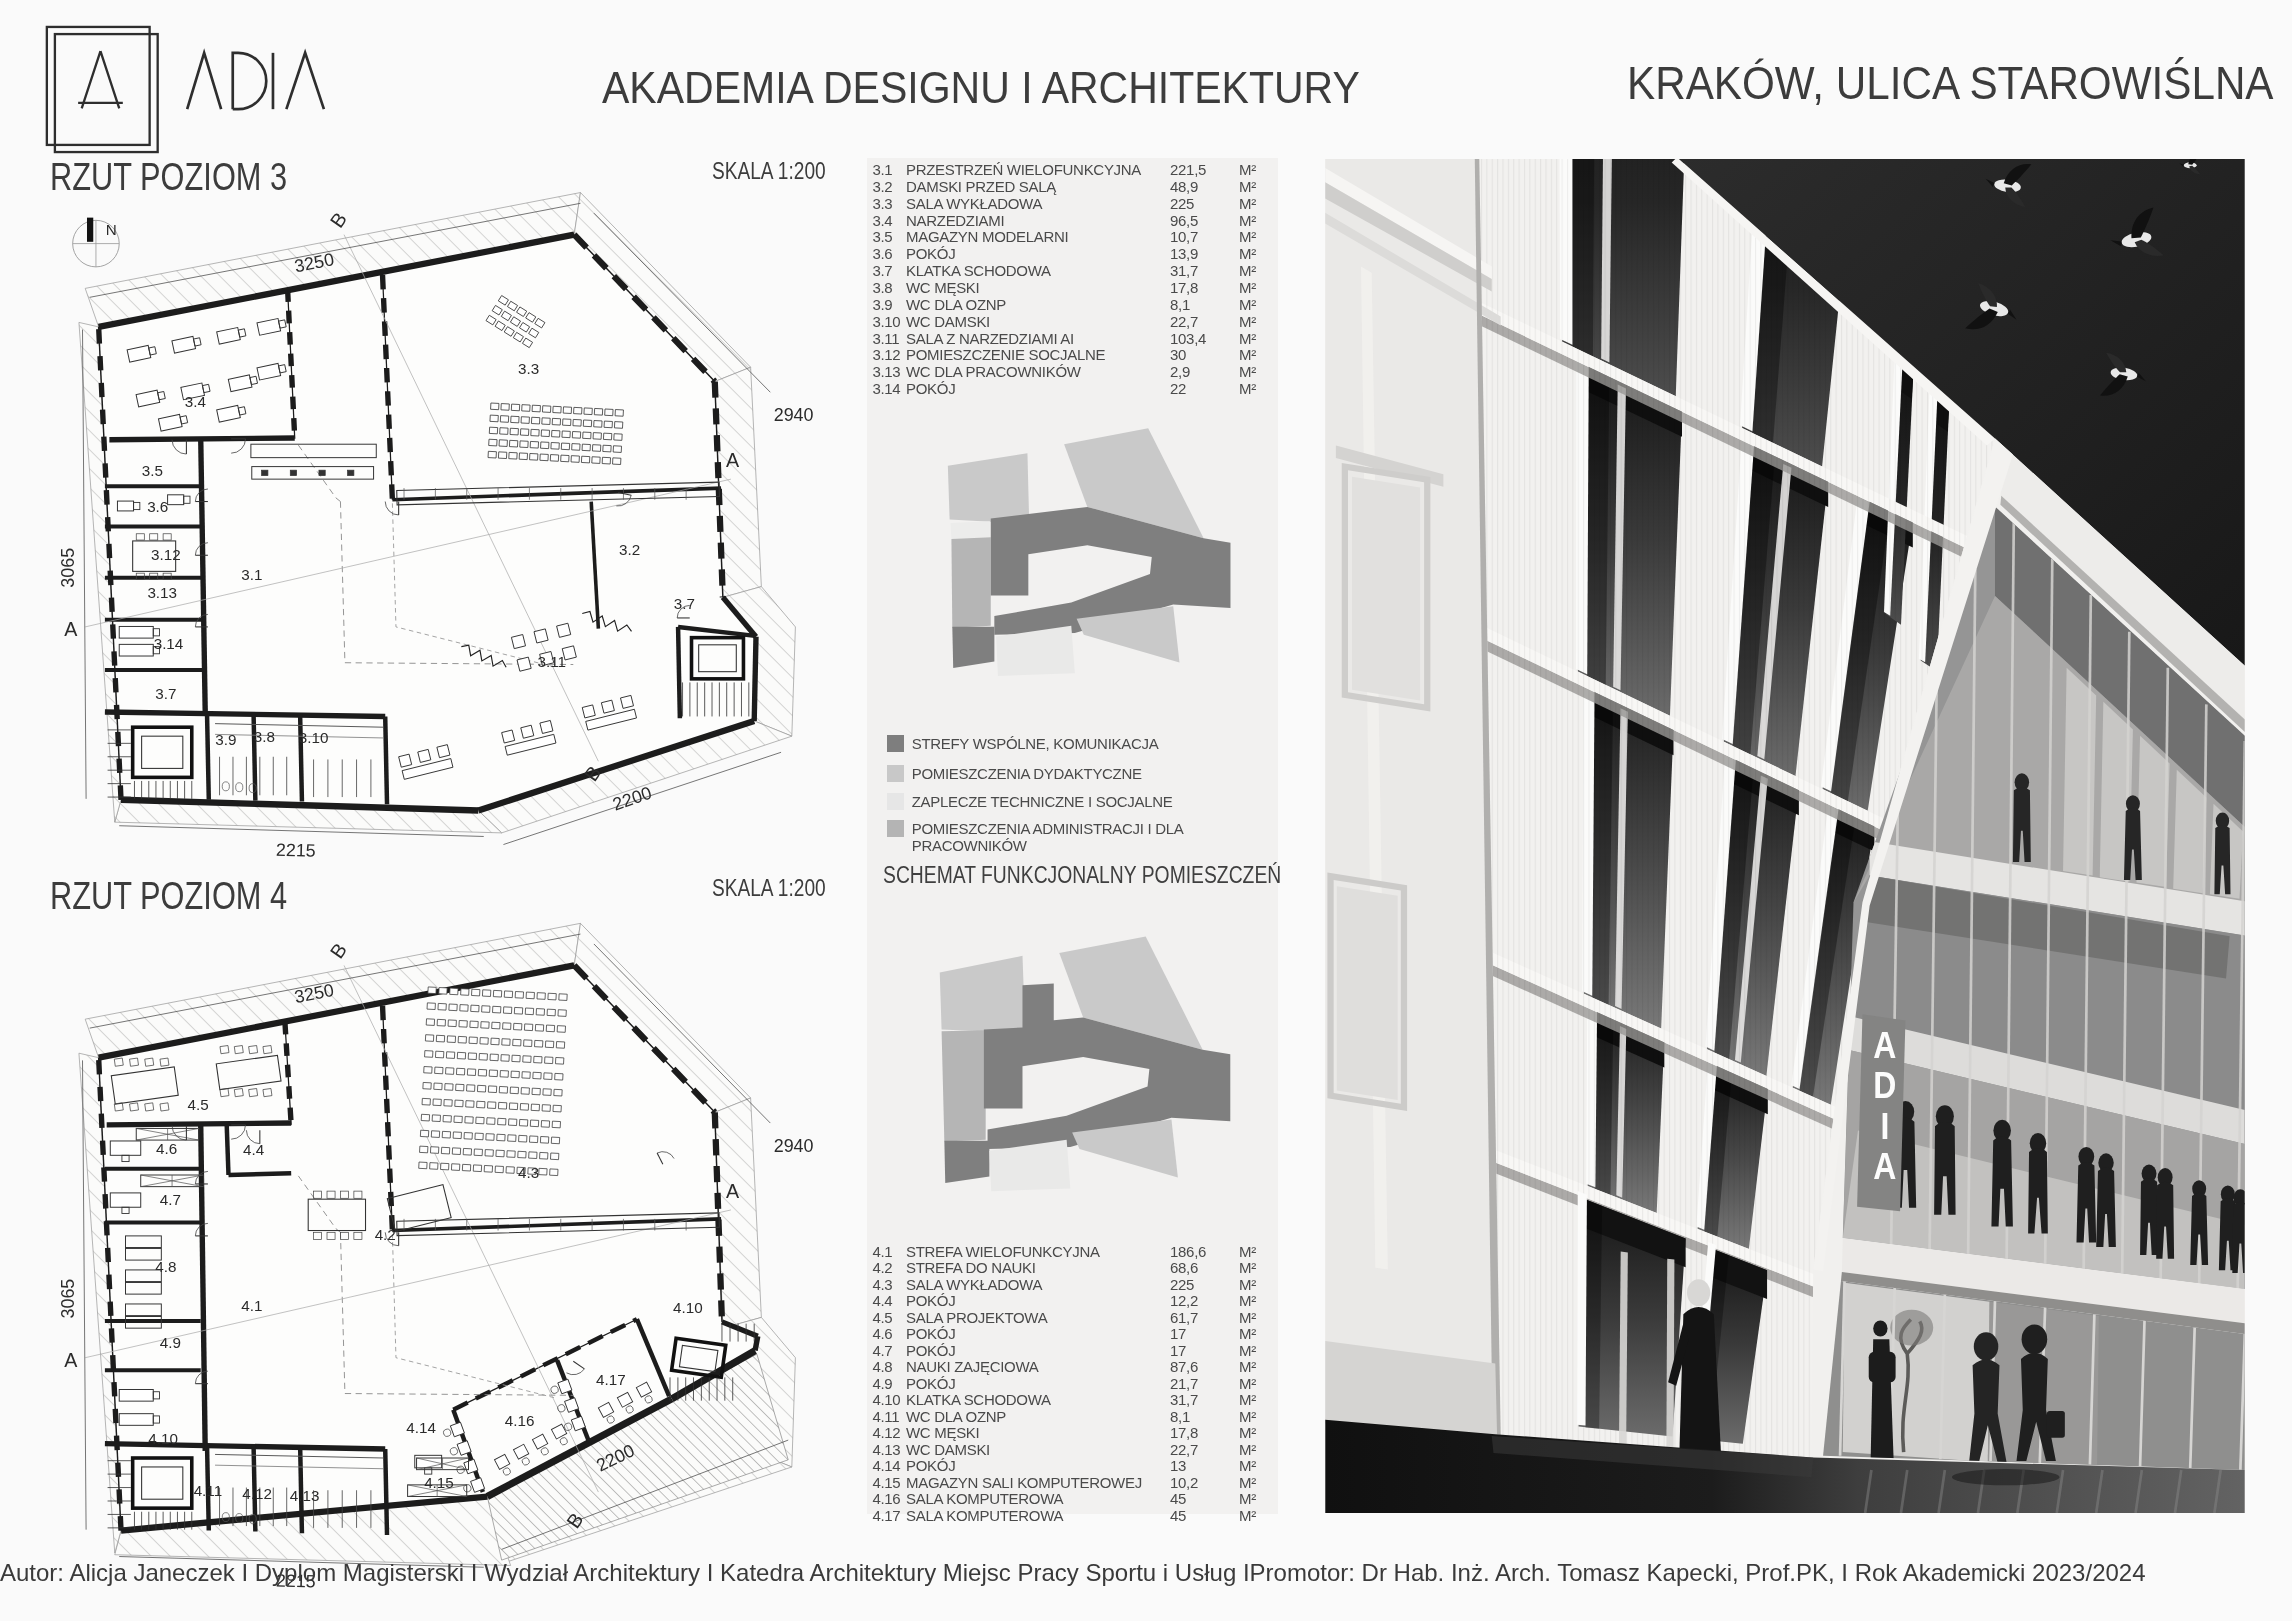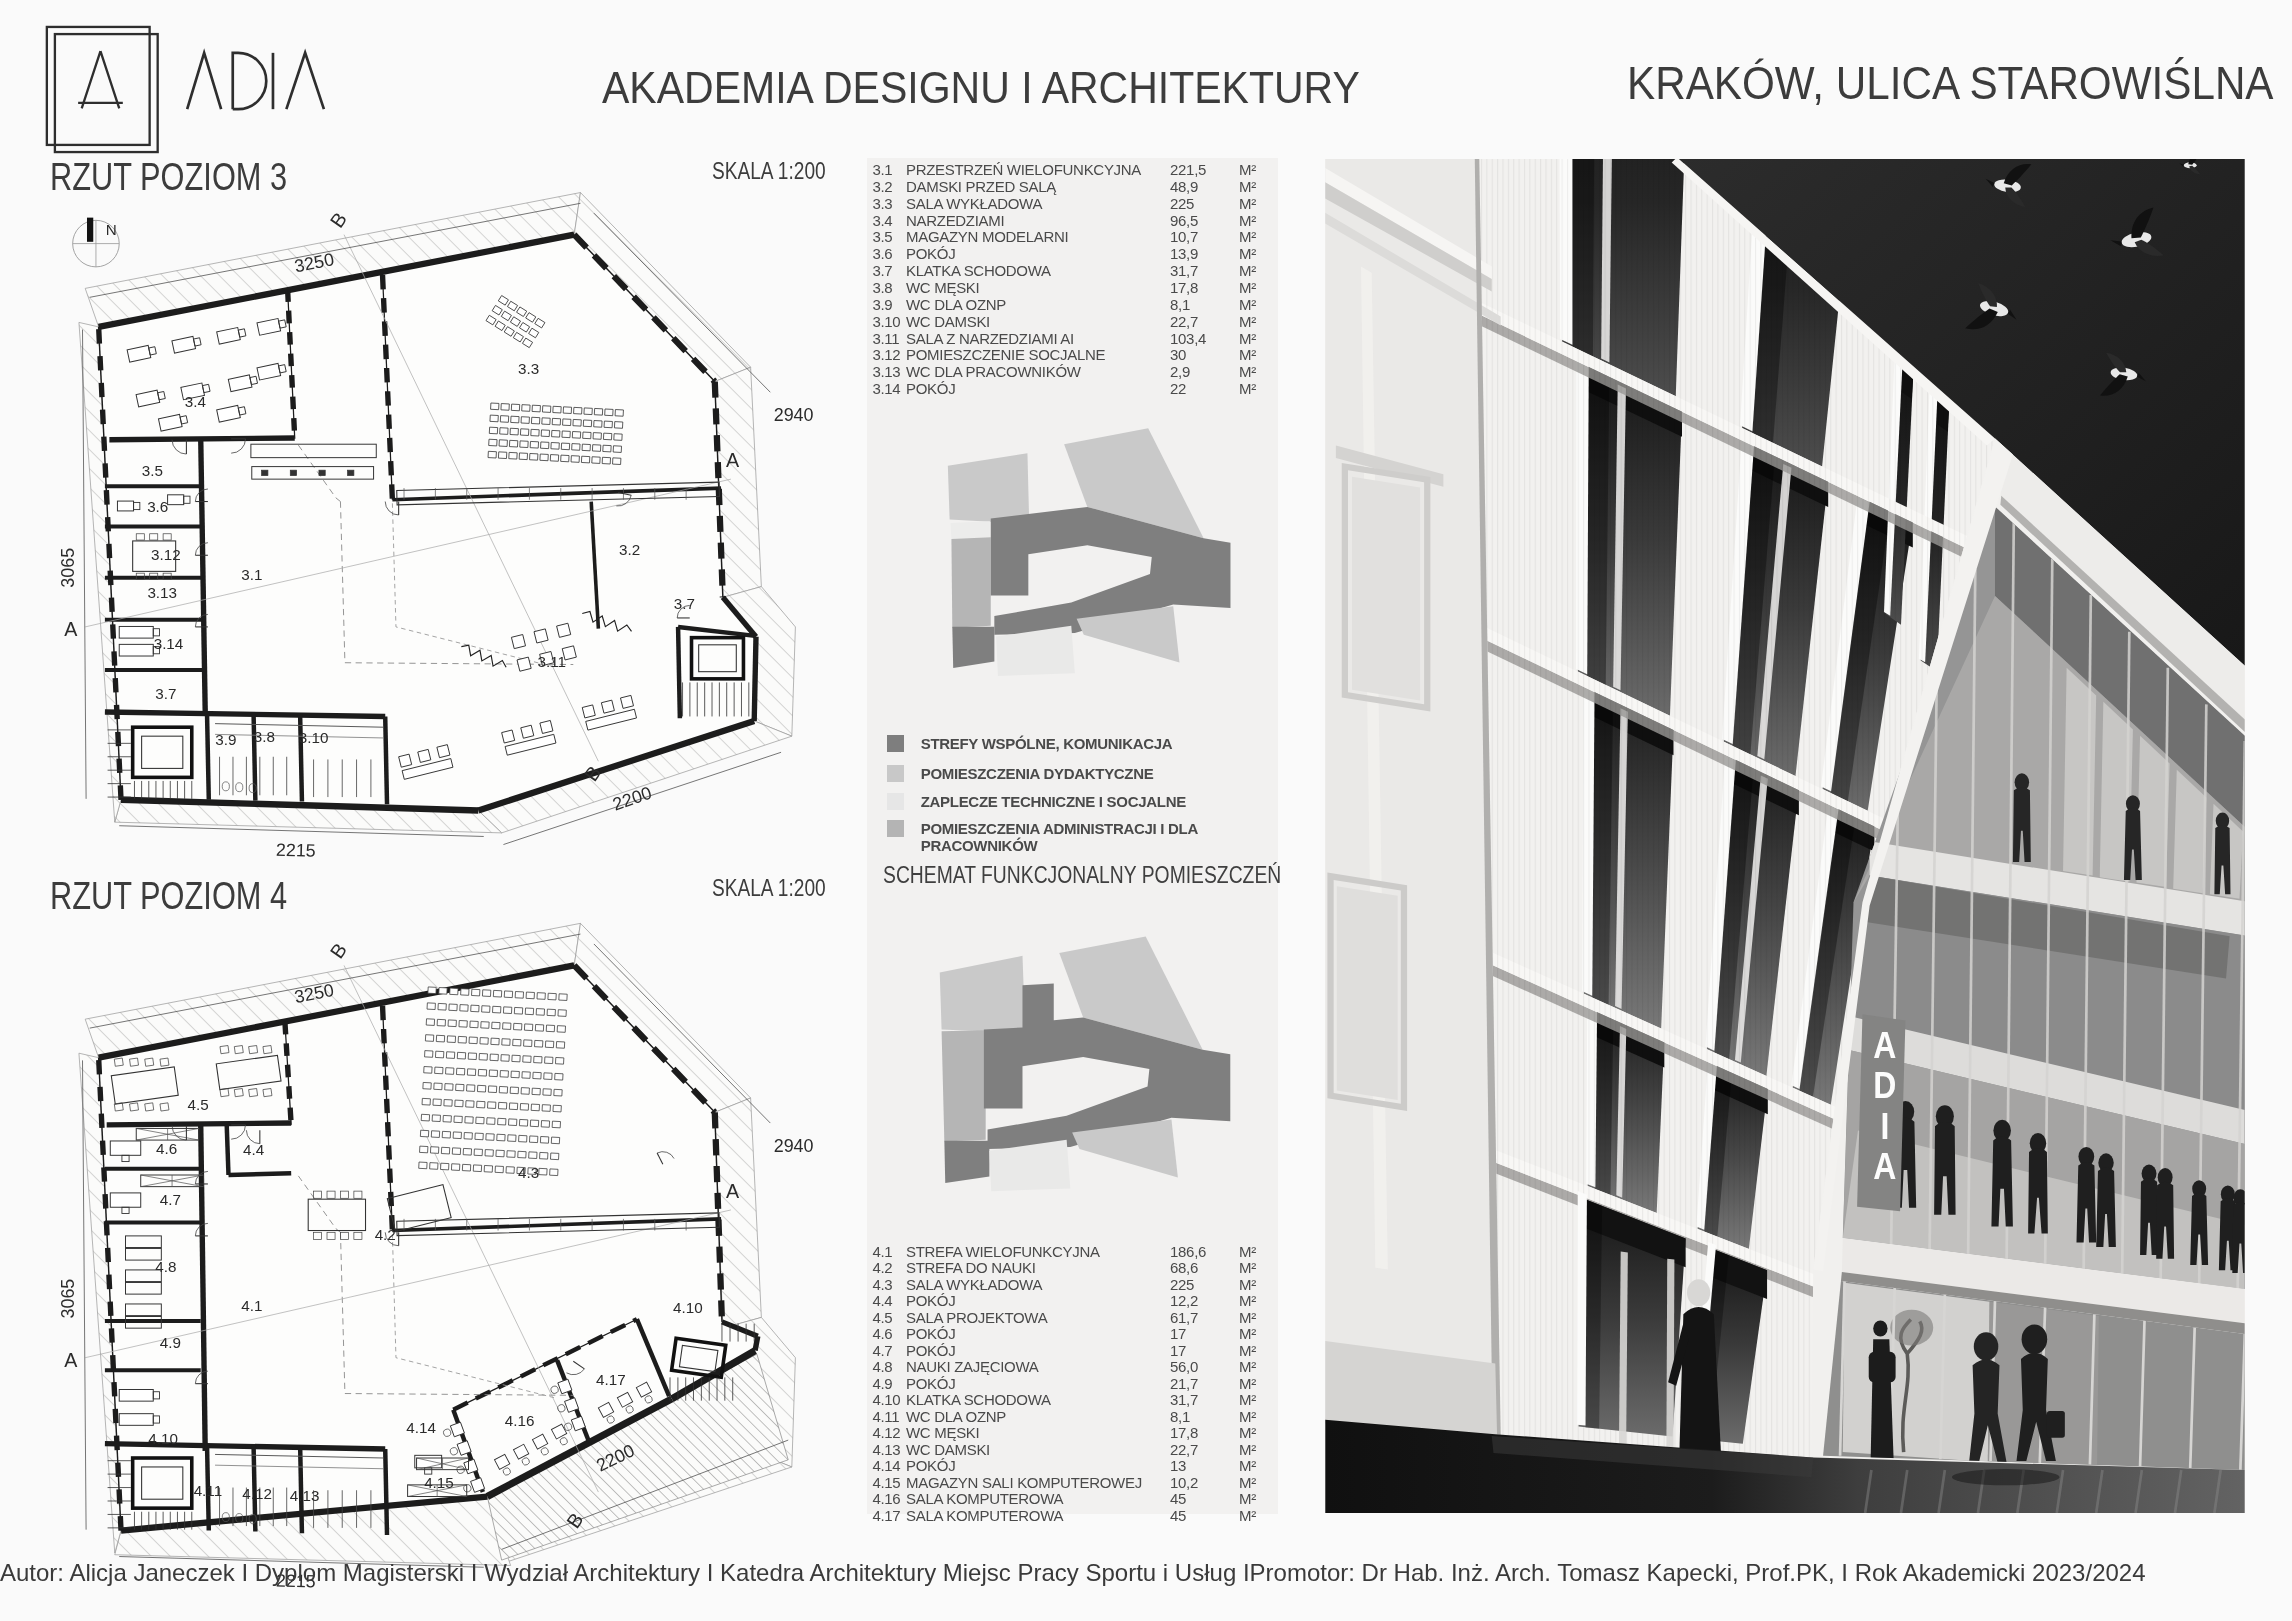--- a/index.html
+++ b/index.html
@@ -4,21 +4,21 @@
 <style>
   html,body{margin:0;padding:0;}
   body{width:2293px;height:1621px;position:relative;background:#fafafa;
        font-family:"Liberation Sans", sans-serif;color:#3d3d3d;overflow:hidden;}
   .abs{position:absolute;}
   .hdr{color:#3c3c3c;white-space:nowrap;}
   .trow{position:absolute;left:0;width:100%;height:17px;font-size:15px;color:#4a4a4a;letter-spacing:-0.3px;white-space:nowrap;}
   .tn{position:absolute;left:5.4px;} .tm{position:absolute;left:39px;} .ta{position:absolute;left:303px;} .tu{position:absolute;left:372px;}
   .lgd{position:absolute;left:19.7px;width:376px;font-size:15px;color:#4a4a4a;letter-spacing:-0.3px;line-height:17px;}
   .sw{display:inline-block;width:17px;height:17px;vertical-align:top;}
-  .lt{display:inline-block;margin-left:17px;width:322px;font-weight:bold;}
+  .lt{display:inline-block;margin-left:8px;width:322px;}
 </style>
 </head>
 <body>
 
 <svg class="abs" style="left:36px;top:18px" width="322" height="143" viewBox="0 0 360 160">
   <g fill="none" stroke="#2e2e2e" stroke-width="2.6">
     <rect x="12" y="10" width="115" height="132"></rect>
     <rect x="21" y="18" width="115" height="132"></rect>
     <path d="M72 37 L93 101 M72 37 L51 101"></path>
     <path d="M47 95 L97 95"></path>
@@ -212,21 +212,21 @@
     </div>
 <div class="trow" style="top:1184px">
       <span class="tn">4.7</span>
       <span class="tm">POKÓJ</span>
       <span class="ta">17</span>
       <span class="tu">M²</span>
     </div>
 <div class="trow" style="top:1200px">
       <span class="tn">4.8</span>
       <span class="tm">NAUKI ZAJĘCIOWA</span>
-      <span class="ta">56,0</span>
+      <span class="ta">87,6</span>
       <span class="tu">M²</span>
     </div>
 <div class="trow" style="top:1217px">
       <span class="tn">4.9</span>
       <span class="tm">POKÓJ</span>
       <span class="ta">21,7</span>
       <span class="tu">M²</span>
     </div>
 <div class="trow" style="top:1233px">
       <span class="tn">4.10</span>

